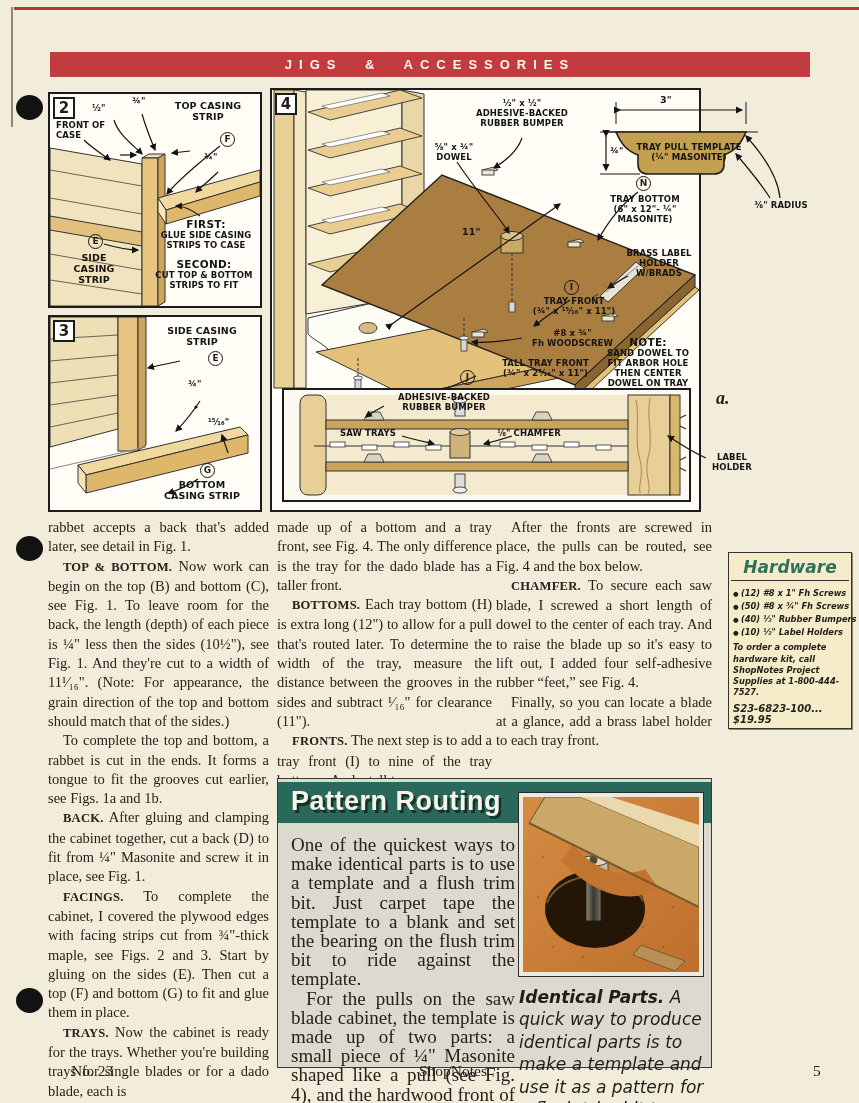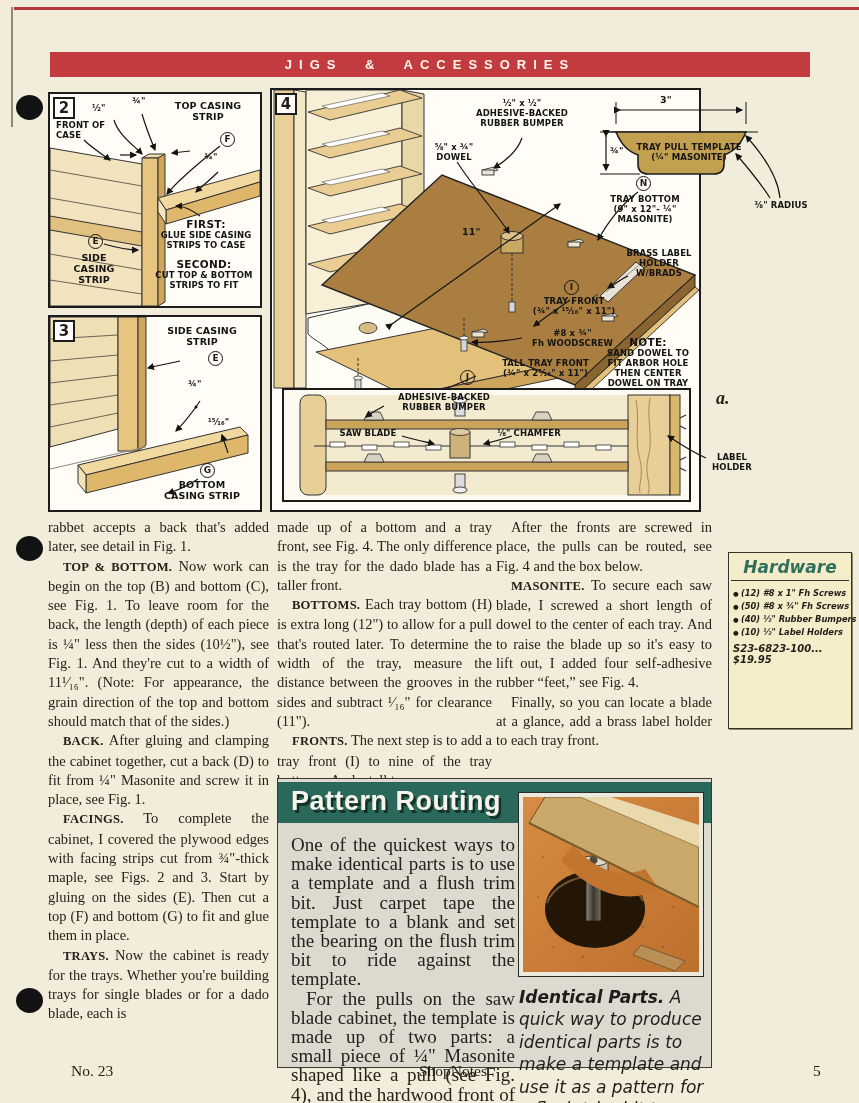--- a/index.html
+++ b/index.html
@@ -286,21 +286,21 @@
   </svg>
   <div class="numbox">4</div>
   <div class="lbl" style="left:175px; top:8px; width:150px;">½" x ½"
 ADHESIVE-BACKED
 RUBBER BUMPER</div>
   <div class="lbl" style="left:146px; top:52px; width:72px;">⅝" x ¾"
 DOWEL</div>
   <div class="lbl big" style="left:190px; top:136px;">11"</div>
   <div class="circle" style="left:364px; top:86px;">N</div>
   <div class="lbl" style="left:320px; top:104px; width:106px;">TRAY BOTTOM
-(9" x 12"- ¼"
+(6" x 12"- ¼"
 MASONITE)</div>
   <div class="lbl" style="left:344px; top:158px; width:86px;">BRASS LABEL
 HOLDER
 W/BRADS</div>
   <div class="circle" style="left:292px; top:190px;">I</div>
   <div class="lbl" style="left:242px; top:206px; width:120px;">TRAY FRONT
 (¾" x ¹⁵⁄₁₆" x 11")</div>
   <div class="lbl" style="left:248px; top:238px; width:105px;">#8 x ¾"
 Fh WOODSCREW</div>
   <div class="lbl" style="left:326px; top:236px; width:100px;">
@@ -357,21 +357,21 @@
       <ellipse cx="176" cy="100" rx="7" ry="3" fill="#efefef" stroke="#333" stroke-width="0.9"></ellipse>
 
       <path d="M396,28 l6,-3 M396,36 l6,3 M396,70 l6,-3 M396,78 l6,3" stroke="#333" stroke-width="1.2" fill="none"></path>
 
       <path d="M100,16 C92,20 86,24 82,27" fill="none" stroke="#141414" stroke-width="1.2" marker-end="url(#ma)"></path>
       <path d="M118,46 C132,50 142,52 150,54" fill="none" stroke="#141414" stroke-width="1.2" marker-end="url(#ma)"></path>
       <path d="M228,46 C216,50 208,52 200,54" fill="none" stroke="#141414" stroke-width="1.2" marker-end="url(#ma)"></path>
     </svg>
     <div class="lbl" style="left:100px; top:2px; width:120px;">ADHESIVE-BACKED
 RUBBER BUMPER</div>
-    <div class="lbl" style="left:44px; top:38px; width:80px;">SAW BLADE</div>
+    <div class="lbl" style="left:44px; top:38px; width:80px;">SAW TRAYS</div>
     <div class="lbl" style="left:200px; top:38px; width:90px;">⅛" CHAMFER</div>
   </div>
 </div>
 
 <div class="abs" style="left:598px; top:94px; width:256px; height:152px; z-index:3;">
   <svg width="256" height="152" viewBox="0 0 256 152">
     <defs>
         <marker id="mt" markerWidth="7" markerHeight="7" refX="5" refY="3" orient="auto">
           <path d="M0,0 L6,3 L0,6 Z" fill="#141414"></path>
         </marker>
@@ -402,45 +402,47 @@
       <marker id="mh" markerWidth="7" markerHeight="7" refX="5" refY="3" orient="auto">
         <path d="M0,0 L6,3 L0,6 Z" fill="#141414"></path>
       </marker>
     </defs>
   <path d="M42,26 C28,20 16,12 4,4" fill="none" stroke="#141414" stroke-width="1.2" marker-end="url(#mh)"></path>
 </svg>
 
 <div class="col" style="left:48px; top:518px; width:221px;">
   <p><span>rabbet accepts a back that's added later, see detail in Fig. 1.</span></p>
   <p class="ind"><span class="lead">TOP &amp; BOTTOM.</span><span> Now work can begin on the top (B) and bottom (C), see Fig. 1. To leave room for the back, the length (depth) of each piece is ¼" less then the sides (10½"), see Fig. 1. And they're cut to a width of 11¹⁄₁₆". (Note: For appearance, the grain direction of the top and bottom should match that of the sides.)</span></p>
+  <p class="ind"><span>To complete the top and bottom, a rabbet is cut in the ends. It forms a tongue to fit the grooves cut earlier, see Figs. 1a and 1b.</span></p>
   <p class="ind"><span class="lead">BACK.</span><span> After gluing and clamping the cabinet together, cut a back (D) to fit from ¼" Masonite and screw it in place, see Fig. 1.</span></p>
   <p class="ind"><span class="lead">FACINGS.</span><span> To complete the cabinet, I covered the plywood edges with facing strips cut from ¾"-thick maple, see Figs. 2 and 3. Start by gluing on the sides (E). Then cut a top (F) and bottom (G) to fit and glue them in place.</span></p>
   <p class="ind"><span class="lead">TRAYS.</span><span> Now the cabinet is ready for the trays. Whether you're building trays for single blades or for a dado blade, each is</span></p>
 </div>
 
 <div class="col" style="left:277px; top:518px; width:215px;">
   <p><span>made up of a bottom and a tray front, see Fig. 4. The only difference is the tray for the dado blade has a taller front.</span></p>
   <p class="ind"><span class="lead">BOTTOMS.</span><span> Each tray bottom (H) is extra long (12") to allow for a pull that's routed later. To determine the width of the tray, measure the distance between the grooves in the sides and subtract ¹⁄₁₆" for clearance (11").</span></p>
   <p class="ind"><span class="lead">FRONTS.</span><span> The next step is to add a tray front (I) to nine of the tray bottoms. And a tall tray</span></p>
 </div>
 
 <div class="col" style="left:496px; top:518px; width:216px;">
   <p class="ind"><span>After the fronts are screwed in place, the pulls can be routed, see Fig. 4 and the box below.</span></p>
-  <p class="ind"><span class="lead">MASONITE.</span><span> To secure each saw blade, I screwed a short length of dowel to the center of each tray. And to raise the blade up so it's easy to lift out, I added four self-adhesive rubber “feet,” see Fig. 4.</span></p>
+  <p class="ind"><span class="lead">CHAMFER.</span><span> To secure each saw blade, I screwed a short length of dowel to the center of each tray. And to raise the blade up so it's easy to lift out, I added four self-adhesive rubber “feet,” see Fig. 4.</span></p>
   <p class="ind"><span>Finally, so you can locate a blade at a glance, add a brass label holder to each tray front.</span></p>
 </div>
 
 <div class="hardware">
   <div class="hd">Hardware</div>
   <ul>
     <li>(12) #8 x 1" Fh Screws</li>
     <li>(50) #8 x ¾" Fh Screws</li>
     <li>(40) ½" Rubber Bumpers</li>
     <li>(10) ½" Label Holders</li>
   </ul>
+  <div class="note">To order a complete hardware kit, call ShopNotes Project Supplies at 1-800-444-7527.</div>
   <div class="order">S23-6823-100... $19.95</div>
 </div>
 
 <div class="pattern">
   <div class="bar"></div>
   <div class="title">Pattern Routing</div>
   <div class="ptext">
     <p>One of the quickest ways to make identical parts is to use a template and a flush trim bit. Just carpet tape the template to a blank and set the bearing on the flush trim bit to ride against the template.</p>
     <p class="ind">For the pulls on the saw blade cabinet, the template is made up of two parts: a small piece of ¼" Masonite shaped like a pull (see Fig. 4), and the hardwood front of each tray, see photo at right.</p>
   </div>

